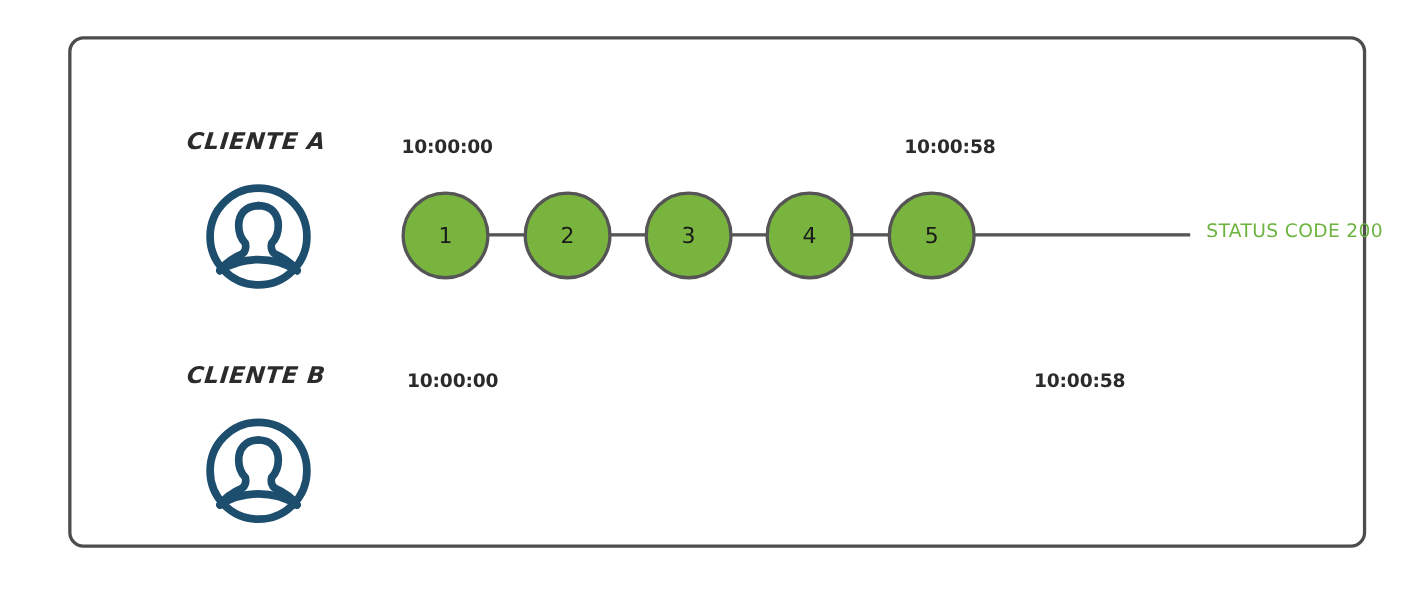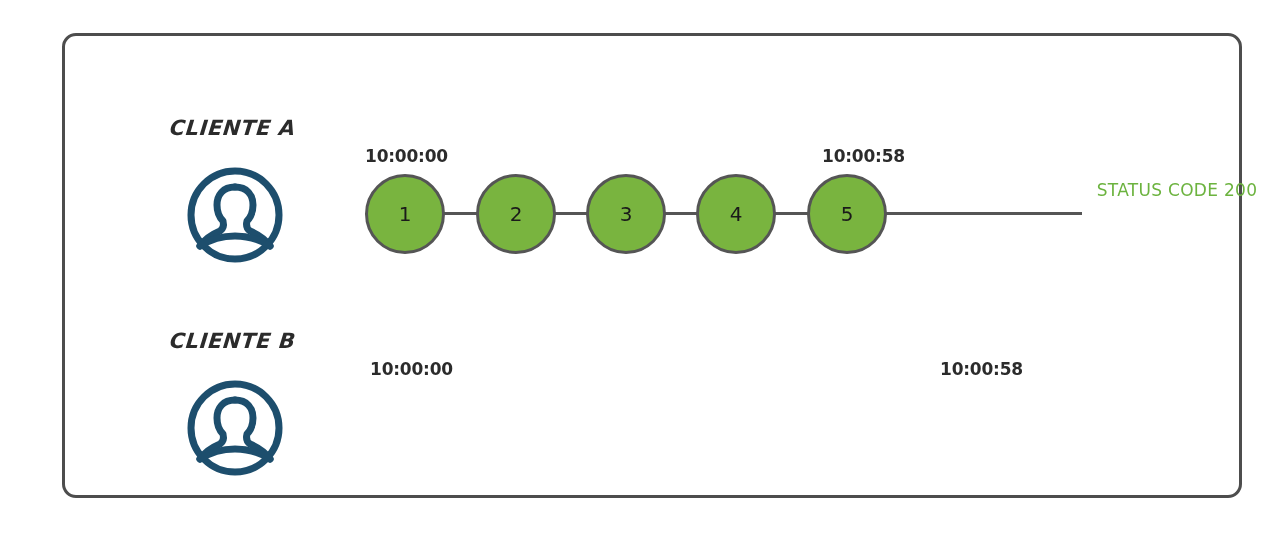--- a/index.html
+++ b/index.html
@@ -70,21 +70,20 @@
   }
 
   
   .timestamp {
     position: absolute;
     font-size: 17px;
     font-weight: bold;
     color: #2b2b2b;
     white-space: nowrap;
     letter-spacing: -0.2px;
-    margin-top: 22px;
   }
 
   
   .chain {
     position: absolute;
     height: 90px;
   }
   .chain-a { left: 300px; top: 138px; }
   .chain-b { left: 305px; top: 358px; }
 
@@ -165,21 +164,21 @@
         <div class="connector" style="left:406px; width:41px;"></div>
         <div class="connector" style="left:517px; width:200px;"></div>
 
         <div class="node green" style="left:0px;">1</div>
         <div class="node green" style="left:111px;">2</div>
         <div class="node green" style="left:221px;">3</div>
         <div class="node green" style="left:331px;">4</div>
         <div class="node green" style="left:442px;">5</div>
       </div>
 
-      <div class="status ok" style="left:1022px; top:144px; width:180px;">
+      <div class="status ok" style="left:1022px; top:164px; width:180px;">
         <div class="line1">STATUS CODE 200</div>
       </div>
 
     </div>
 
     <div class="row row-b">
 
       <div class="client-label">CLIENTE B</div>
 
       <div class="avatar">

